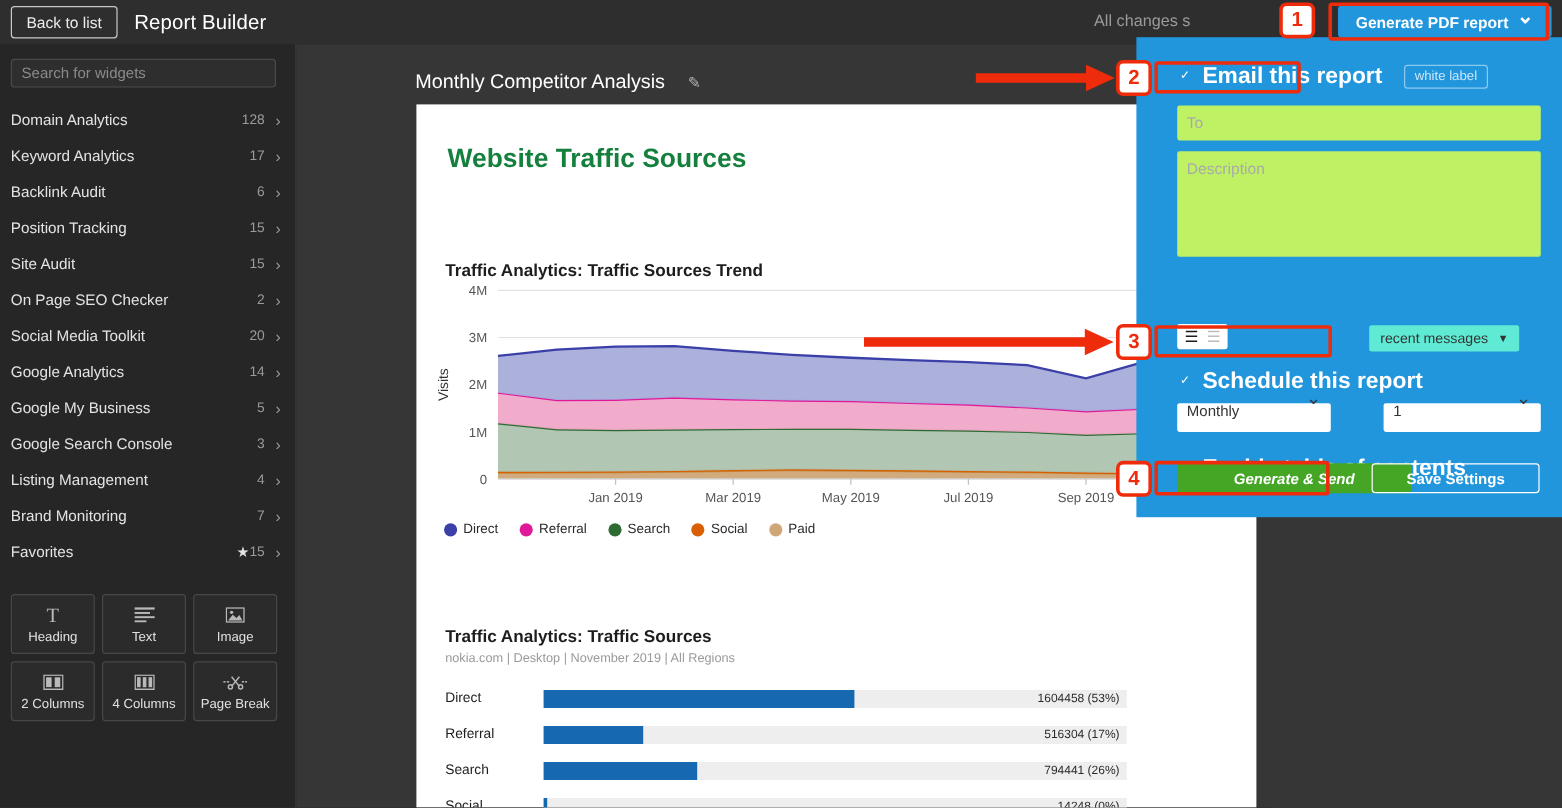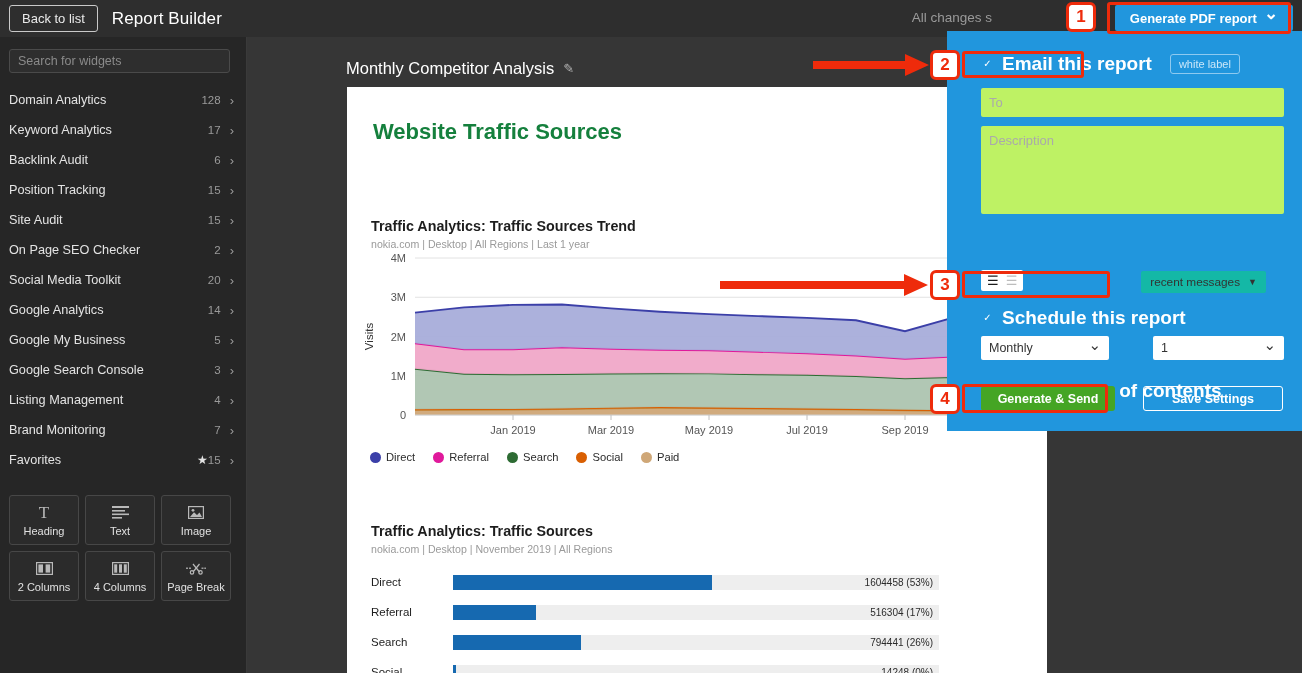--- a/index.html
+++ b/index.html
@@ -73,21 +73,21 @@
   .wbox .wglyph { color:#b9b9b9; font-size:15px; line-height:1; margin-bottom:4px; height:17px; display:flex; align-items:center;}
   .wbox .wlabel { color:#e0e0e0; font-size:11px; }
 
   
   #canvas-area {
     position:absolute; left:247px; top:37px; width:1055px; height:636px;
     background:#363636;
   }
   #report-header {
     position:absolute; left:99px; top:22px;
-    display:flex; align-items:center; gap:9px;
+    display:flex; align-items:center; gap:19px;
   }
   #report-title { color:#ffffff; font-size:16.5px; }
   #edit-pencil { color:#b2b2b2; font-size:13px; transform:rotate(0deg); }
 
   #paper {
     position:absolute; left:100px; top:50px; width:700px; height:586px;
     background:#ffffff;
   }
   #doc-title {
     margin:32px 0 0 26px; font-size:22px; font-weight:bold; color:#15803d;
@@ -145,36 +145,36 @@
   .field::placeholder { color:#aaaaaa; }
   textarea.field { resize:none; height:88px; }
   #editor-toolbar {
     position:absolute; left:34px; top:239px;
     background:#ffffff; border-radius:2px; padding:4px 6px;
     display:flex; gap:7px; align-items:center;
   }
   .align-glyph { font-size:13px; line-height:1; letter-spacing:0; }
   #recent-messages {
     position:absolute; right:36px; top:240px;
-    background:#14b8a6; border-radius:2px; font-size:11.8px; color:#333;
+    background:#5eead4; border-radius:2px; font-size:11.8px; color:#333;
     padding:4px 9px; display:flex; align-items:center; gap:8px; cursor:pointer;
   }
   .selectbox {
     background:#ffffff; border:none; border-radius:2px;
     font-family:"Liberation Sans", sans-serif; font-size:12.5px; color:#333;
     height:24px; padding:0 8px;
-    display:flex; align-items:center; justify-content:space-between;
+    display:flex; align-items:flex-start; justify-content:space-between;
     cursor:pointer;
   }
   .btn {
     border-radius:3px; font-size:12.5px; font-weight:bold; color:#fff;
     display:flex; align-items:center; justify-content:center; cursor:pointer;
     font-family:"Liberation Sans", sans-serif;
   }
-  #gen-send-btn { background:#45a524; width:134px; height:25px; }
+  #gen-send-btn { background:#45a524; width:195px; height:25px;font-style:italic; }
   #save-settings-btn { background:transparent; border:1px solid #ffffff; width:140px; height:25px; }
   #generate-pdf-btn {
     position:absolute; right:9px; top:5px; width:178px; height:26px;
     background:#2196dd; color:#fff; font-size:13px; font-weight:bold;
     display:flex; align-items:center; justify-content:center; gap:7px;
     cursor:pointer; border-radius:2px;
   }
 
   
   .hl {
@@ -349,21 +349,20 @@
     <span id="edit-pencil">✎</span>
   </div>
 
   <div id="paper">
 
     <div id="doc-title">Website Traffic Sources</div>
 
     <div id="area-chart-wrap">
       <div class="widget-head">
         <div class="widget-title">Traffic Analytics: Traffic Sources Trend</div>
-        <div class="widget-sub">nokia.com | Desktop | All Regions | Last 1 year</div>
       </div>
       <svg id="area-svg" width="660" height="195">
           <line x1="58" x2="646" y1="165" y2="165" stroke="#e2e2e2" stroke-width="1"></line>
           <text x="49" y="169" text-anchor="end" font-size="11" fill="#555" font-family="&quot;Liberation Sans&quot;, sans-serif">0</text>
           <line x1="58" x2="646" y1="125.75" y2="125.75" stroke="#e2e2e2" stroke-width="1"></line>
           <text x="49" y="129.75" text-anchor="end" font-size="11" fill="#555" font-family="&quot;Liberation Sans&quot;, sans-serif">1M</text>
           <line x1="58" x2="646" y1="86.5" y2="86.5" stroke="#e2e2e2" stroke-width="1"></line>
           <text x="49" y="90.5" text-anchor="end" font-size="11" fill="#555" font-family="&quot;Liberation Sans&quot;, sans-serif">2M</text>
           <line x1="58" x2="646" y1="47.25" y2="47.25" stroke="#e2e2e2" stroke-width="1"></line>
           <text x="49" y="51.25" text-anchor="end" font-size="11" fill="#555" font-family="&quot;Liberation Sans&quot;, sans-serif">3M</text>

